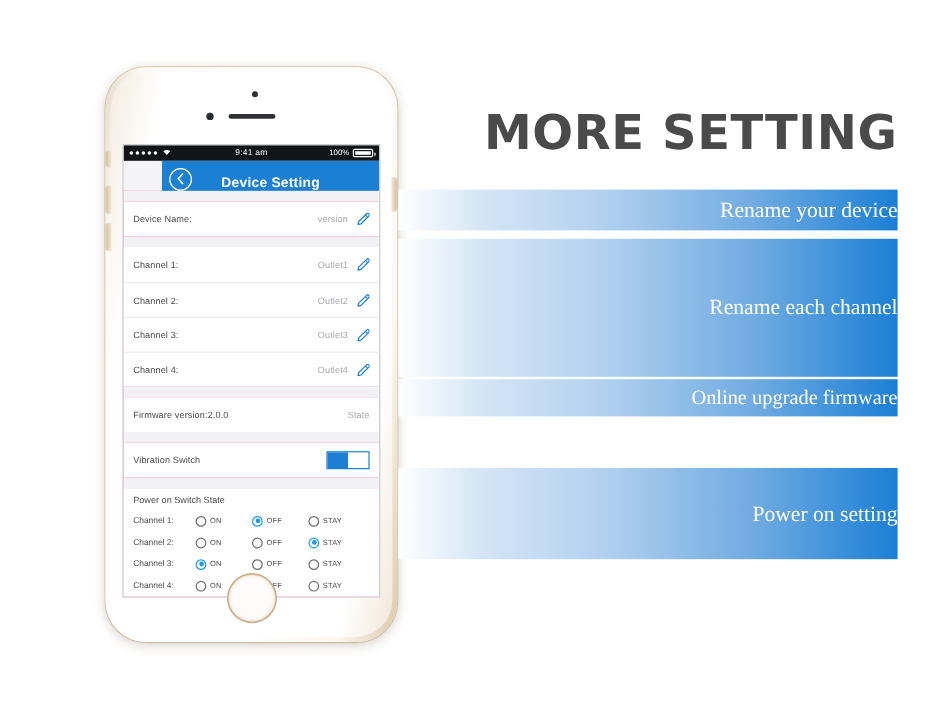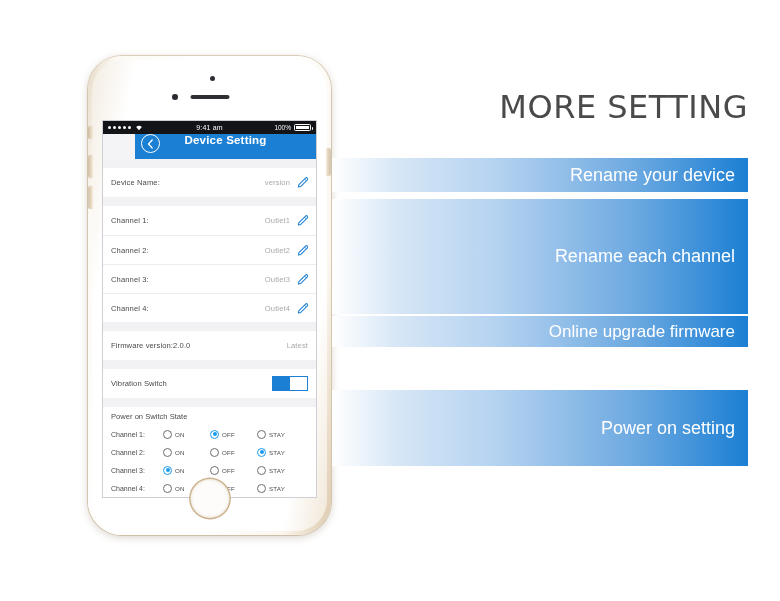--- a/index.html
+++ b/index.html
@@ -160,21 +160,21 @@
     width: 13px;
     background: #ffffff;
     display: block;
   }
 
   
   #navbar {
     height: 25px;
     background: #1b7fd4;
     display: flex;
-    align-items: flex-start;
+    align-items: flex-end;
     position: relative;
     margin-left: 32px;
   }
   #back-btn {
     position: absolute;
     left: 6px;
     width: 17px; height: 17px;
     border: 1.2px solid #ffffff;
     border-radius: 50%;
     display: flex;
@@ -289,42 +289,42 @@
     color: #4b4b4f;
     letter-spacing: .2px;
   }
   .bottom-pad { height: 22px; background: #ffffff; }
 
   
   #heading {
     position: absolute;
     right: 32px;
     top: 88px;
-    font-size: 32px;
-    font-weight: normal;
+    font-size: 40px;
+    font-weight: bold;
     color: #4a4a4a;
     letter-spacing: 0.5px;
     font-family: "DejaVu Sans", sans-serif;
   }
 
   .band {
     position: absolute;
     right: 32px;
     display: flex;
     align-items: center;
     justify-content: flex-end;
     color: #ffffff;
-    padding-right: 13px;
     box-sizing: border-box;
     background: linear-gradient(90deg,
         rgba(255,255,255,1) 0%,
         rgba(214,230,246,1) 16%,
         rgba(180,210,240,1) 40%,
         rgba(110,170,225,1) 72%,
         #1b7fd4 100%);
+    font-family: Liberation Serif, serif;
   }
   .band span { display: block; }
 </style>
 </head>
 <body>
 
 <div id="stage">
 
   <div id="phone">
     <div id="phone-inner">
@@ -433,21 +433,21 @@
                 </svg>
               </span>
             </div>
           </div>
 
           <div class="gap"></div>
 
           <div class="card">
             <div class="row row-firmware">
               <span class="row-label">Firmware version:2.0.0</span>
-              <span class="row-value">Latest</span>
+              <span class="row-value">State</span>
             </div>
           </div>
 
           <div class="gap"></div>
 
           <div class="card">
             <div class="row">
               <span class="row-label">Vibration Switch</span>
               <span class="toggle">
                   <i></i>

